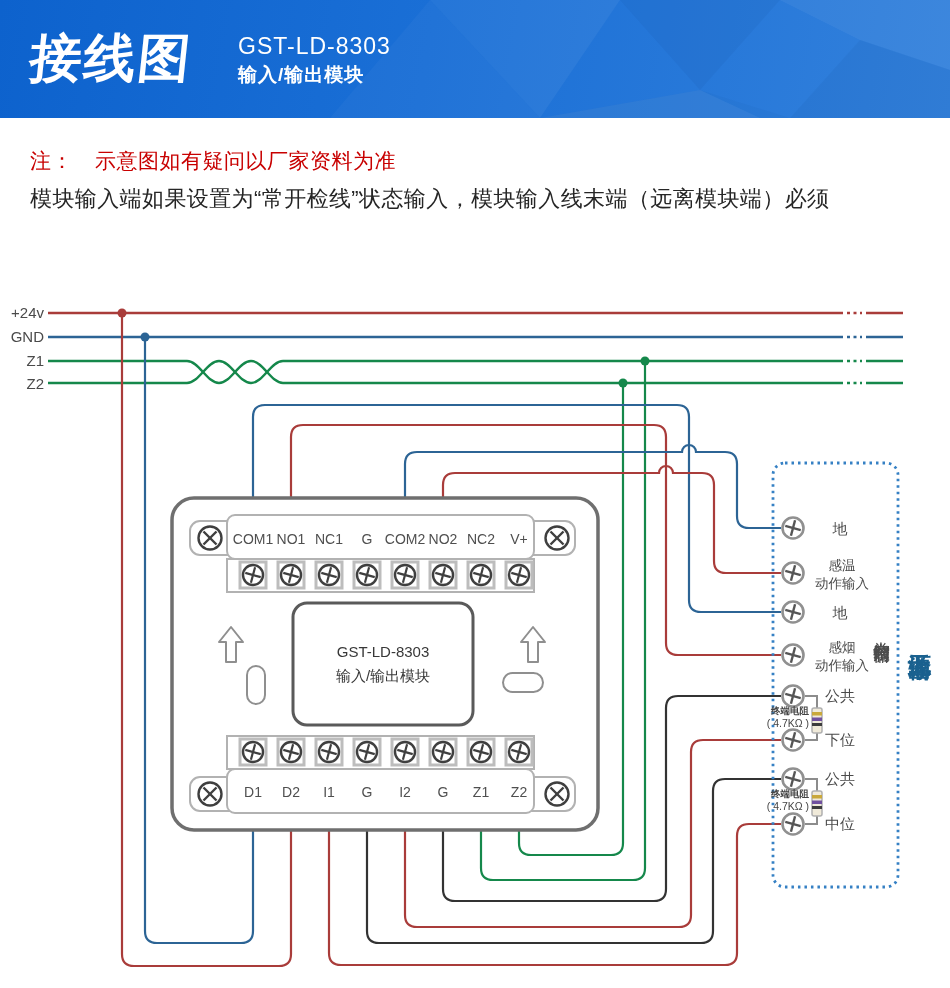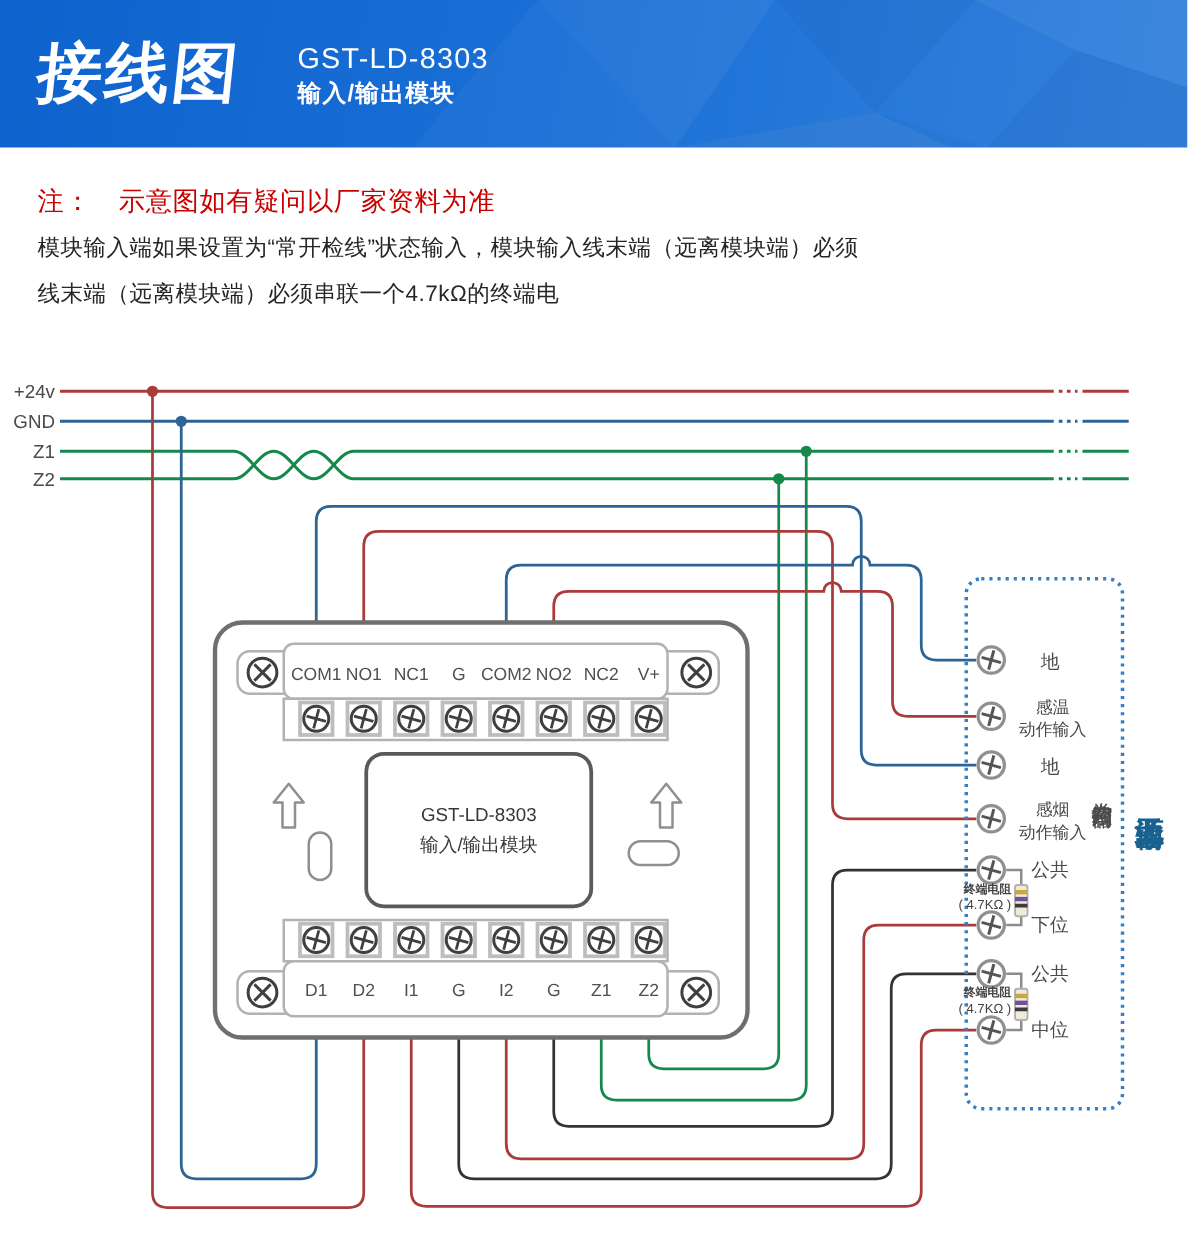--- a/index.html
+++ b/index.html
@@ -12,21 +12,21 @@
     background:linear-gradient(100deg,#0d62cd 0%,#1a6fd6 45%,#3381dc 100%); overflow:hidden; }
   #header svg { position:absolute; left:0; top:0; }
   .h-title { position:absolute; left:30px; top:24px; font-size:52px; font-weight:bold;
     color:#fff; transform:skewX(-6deg); letter-spacing:2px; }
   .h-model { position:absolute; left:238px; top:33px; font-size:23px; color:#fff; font-weight:normal; letter-spacing:1px; }
   .h-sub   { position:absolute; left:238px; top:62px; font-size:19px; color:#fff; font-weight:bold; letter-spacing:1px; }
 
   
   #note-line { position:absolute; left:30px; top:147px; font-size:21px; color:#c80000; letter-spacing:0.5px; }
   #note-line .warn { margin-left:22px;margin-top:32px; }
-  #note-body { position:absolute; left:30px; top:180px; width:895px; font-size:18px;
+  #note-body { position:absolute; left:30px; top:180px; width:895px; font-size:22px;
     color:#262626; line-height:37px; letter-spacing:0.4px; }
 
   
   #wiring { position:absolute; left:0; top:0; width:950px; height:988px; }
 
   .w-red   { stroke:#a93c3a; fill:none; stroke-width:2.2; }
   .w-blue  { stroke:#2c6495; fill:none; stroke-width:2.2; }
   .w-green { stroke:#15884b; fill:none; stroke-width:2.2; }
   .w-black { stroke:#333333; fill:none; stroke-width:2.2; }
   .busline { stroke-width:2.4; }
@@ -74,21 +74,20 @@
     <div class="h-title">接线图</div>
     <div class="h-model">GST-LD-8303</div>
     <div class="h-sub">输入/输出模块</div>
   </div>
 
   <div id="note-line">
     <span>注：</span><span class="warn">示意图如有疑问以厂家资料为准</span>
   </div>
   <div id="note-body">
     <div>模块输入端如果设置为“常开检线”状态输入，模块输入线末端（远离模块端）必须</div>
-    <div>线末端（远离模块端）必须串联一个4.7kΩ的终端电</div>
   </div>
 
   <svg id="wiring" viewBox="0 0 950 988">
     <defs>
       <g id="term-screw">
         <rect x="-13" y="-13" width="26" height="26" fill="#fff" stroke="#bdbdbd" stroke-width="3"></rect>
         <circle r="10" fill="#fff" stroke="#3f3f3f" stroke-width="2.4"></circle>
         <g transform="rotate(15)" stroke="#3f3f3f" stroke-width="2.2">
           <line x1="0" y1="-8" x2="0" y2="8"></line>
             <line x1="-8" y1="0" x2="8" y2="0"></line>

